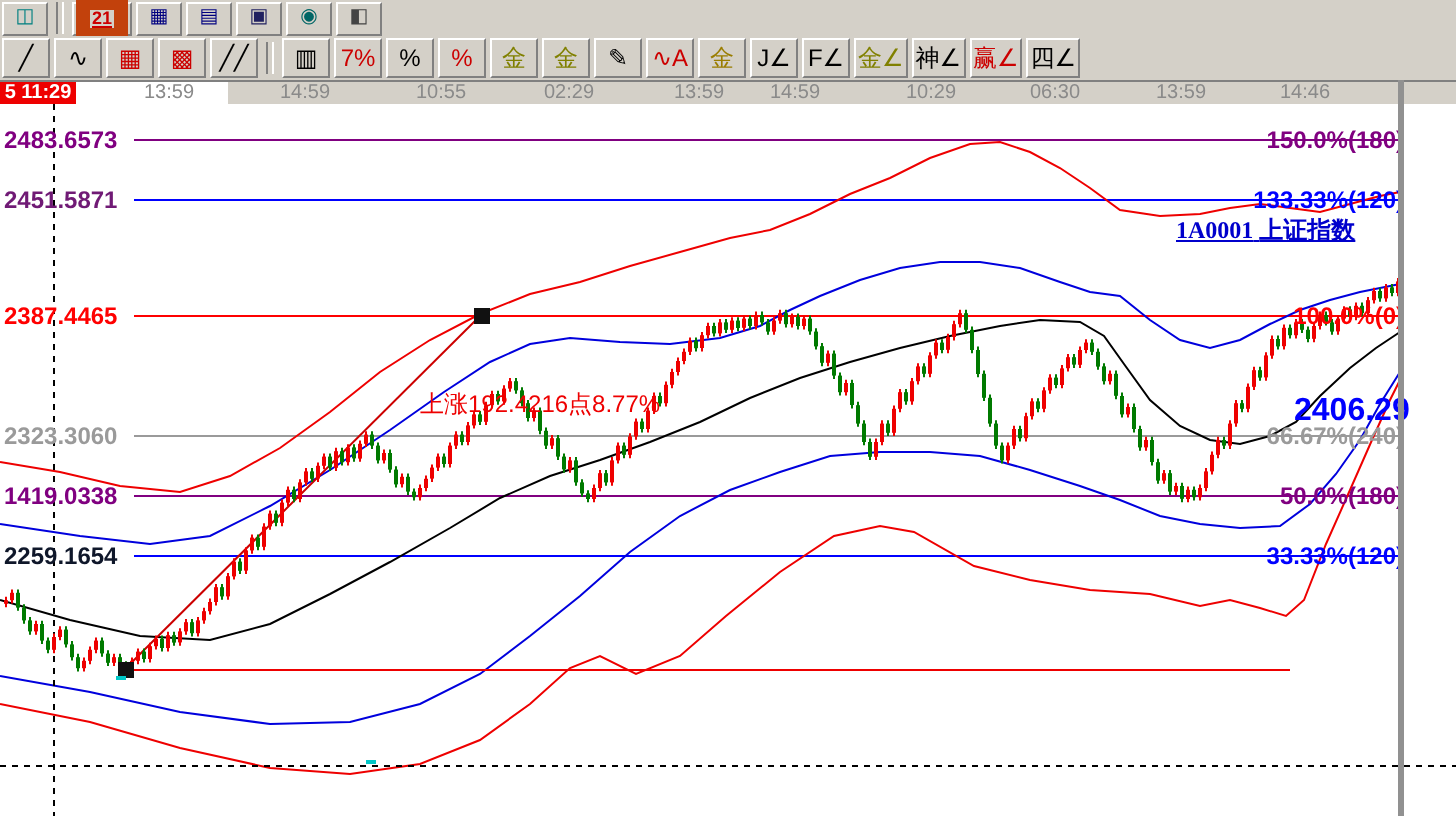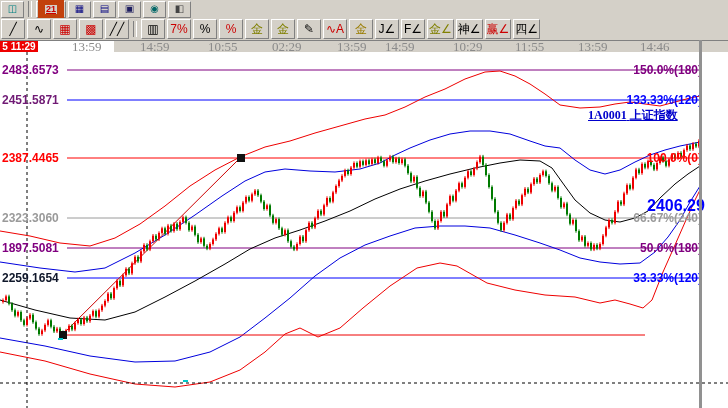--- a/index.html
+++ b/index.html
@@ -15,21 +15,21 @@
         font-size:10px;line-height:1;cursor:default;padding:0 1px;}
   #tbar2 .tbtn{height:18px;min-width:20px;font-size:12px;}
   .tsep{flex:0 0 auto;width:2px;height:16px;margin:0 3px;border-left:1px solid #808080;border-right:1px solid #ffffff;}
   .boxed{border:7px solid #c2410c;padding:0 1px;font-weight:bold;font-size:9px;text-decoration:underline;}
   
   #timebar{position:absolute;left:0;top:40px;width:728px;height:12px;background:#d4d0c8;
            border-top:1px solid #808080;border-bottom:1px solid #6b6b6b;}
   #timebar .white{position:absolute;left:38px;top:0;width:76px;height:12px;background:#ffffff;}
   #crosshair-time{position:absolute;left:0;top:0;width:38px;height:12px;background:#ee0000;color:#ffffff;
                   font-size:10px;font-weight:bold;text-align:center;line-height:12px;}
-  .tlabel{position:absolute;top:0;font-size:13px;color:#8a8a8a;line-height:12px;font-family:Liberation Serif, serif;}
+  .tlabel{position:absolute;top:0;font-size:10px;color:#8a8a8a;line-height:12px;}
   
   #chart{position:absolute;left:0;top:52px;width:728px;height:356px;background:#ffffff;}
   #chart-svg{position:absolute;left:0;top:0;}
   .pxlabel{position:absolute;font-size:12px;line-height:12px;white-space:nowrap;font-weight:bold;}
   .rlabel{right:26px;text-align:right;}
   #symbol-title{position:absolute;left:588px;top:55px;font-size:12px;font-weight:bold;color:#0000cc;
                 text-decoration:underline;white-space:nowrap;font-family:Liberation Serif, serif;}
   #last-price{position:absolute;left:647px;top:145px;font-size:16px;font-weight:bold;color:#0000ff;}
   #annotation{position:absolute;left:210px;top:142px;font-size:12px;color:#ee0000;white-space:nowrap;}
   #divider{position:absolute;left:699px;top:40px;width:3px;height:368px;background:#919191;}
@@ -129,21 +129,21 @@
   <div id="timebar">
     <div class="white"></div>
     <div id="crosshair-time">5 11:29</div>
   <div class="tlabel" style="left: 72px;">13:59</div>
       <div class="tlabel" style="left: 140px;">14:59</div>
       <div class="tlabel" style="left: 208px;">10:55</div>
       <div class="tlabel" style="left: 272px;">02:29</div>
       <div class="tlabel" style="left: 337px;">13:59</div>
       <div class="tlabel" style="left: 385px;">14:59</div>
       <div class="tlabel" style="left: 453px;">10:29</div>
-      <div class="tlabel" style="left: 515px;">11:55</div>
+      <div class="tlabel" style="left: 515px;">06:30</div>
       <div class="tlabel" style="left: 578px;">13:59</div>
       <div class="tlabel" style="left: 640px;">14:46</div>
     </div>
 
   <div id="chart">
     <svg id="chart-svg" width="728" height="356">
         <line x1="67" x2="700" y1="18" y2="18" stroke="#800080" stroke-width="1"></line>
         <line x1="67" x2="700" y1="48" y2="48" stroke="#0000ff" stroke-width="1"></line>
         <line x1="67" x2="700" y1="106" y2="106" stroke="#ff0000" stroke-width="1"></line>
         <line x1="67" x2="700" y1="166" y2="166" stroke="#9a9a9a" stroke-width="1"></line>
@@ -633,26 +633,27 @@
       </svg>
     <div id="labels">
         <div class="pxlabel" style="left: 2px; top: 12px; color: rgb(128, 0, 128);">2483.6573</div>
         <div class="pxlabel rlabel" style="top: 12px; color: rgb(128, 0, 128);">150.0%(180)</div>
         <div class="pxlabel" style="left: 2px; top: 42px; color: #701a75;">2451.5871</div>
         <div class="pxlabel rlabel" style="top: 42px; color: rgb(0, 0, 255);">133.33%(120)</div>
         <div class="pxlabel" style="left: 2px; top: 100px; color: rgb(255, 0, 0);">2387.4465</div>
         <div class="pxlabel rlabel" style="top: 100px; color: rgb(255, 0, 0);">100.0%(0)</div>
         <div class="pxlabel" style="left: 2px; top: 160px; color: rgb(154, 154, 154);">2323.3060</div>
         <div class="pxlabel rlabel" style="top: 160px; color: rgb(154, 154, 154);">66.67%(240)</div>
-        <div class="pxlabel" style="left: 2px; top: 190px; color: rgb(128, 0, 128);">1897.5081</div>
+        <div class="pxlabel" style="left: 2px; top: 190px; color: rgb(128, 0, 128);">1419.0338</div>
         <div class="pxlabel rlabel" style="top: 190px; color: rgb(128, 0, 128);">50.0%(180)</div>
         <div class="pxlabel" style="left: 2px; top: 220px; color: #0f172a;">2259.1654</div>
         <div class="pxlabel rlabel" style="top: 220px; color: rgb(0, 0, 255);">33.33%(120)</div>
       </div>
     <div id="symbol-title">
       <span>1A0001</span>&nbsp;<span>上证指数</span>
     </div>
     <div id="last-price">2406.29</div>
+    <div id="annotation">上涨192.4216点8.77%</div>
 
   </div>
 
   <div id="divider"></div>
 </div>
 
 </body></html>

